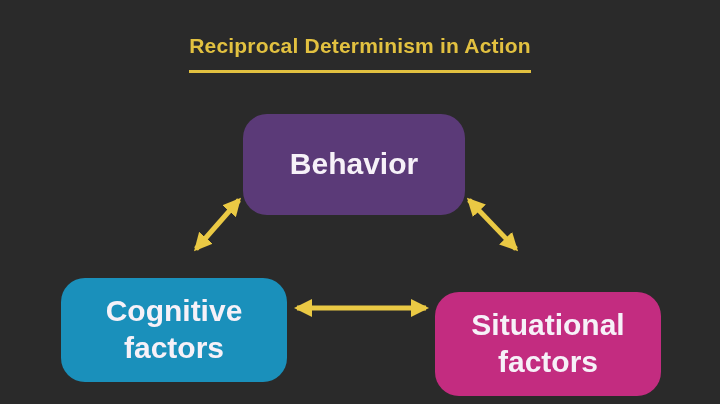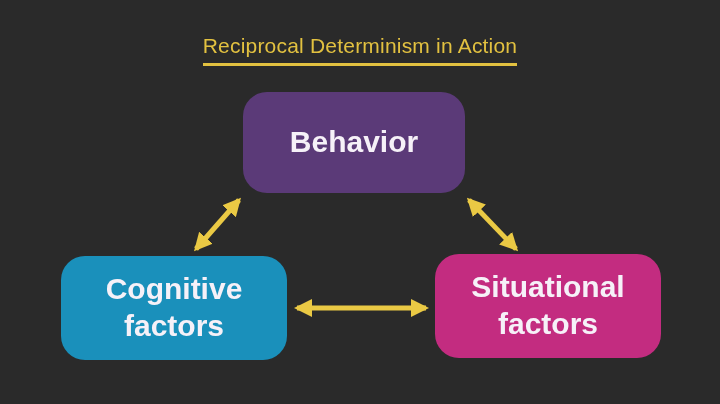--- a/index.html
+++ b/index.html
@@ -19,23 +19,23 @@
     position: absolute;
     top: 34px;
     left: 0;
     width: 100%;
     text-align: center;
   }
   .title {
     display: inline-block;
     color: var(--title-text, #e2c140);
     font-size: 21px;
-    font-weight: normal;
+    font-weight: bold;
     letter-spacing: 0.2px;
-    padding-bottom: 5px;
+    padding-bottom: 12px;
     border-bottom: 3px solid var(--title-text, #e2c140);
   }
   .arrows {
     position: absolute;
     top: 0;
     left: 0;
   }
   .arrow-line {
     stroke: var(--arrow-color, #eac944);
     stroke-width: 5;
@@ -48,35 +48,36 @@
     position: absolute;
     border-radius: 24px;
     display: flex;
     align-items: center;
     justify-content: center;
     text-align: center;
     color: var(--node-text, #f6f1f8);
     font-size: 30px;
     font-weight: bold;
     line-height: 1.23;
+    margin-top: 22px;
   }
   .node-behavior {
     left: 243px; top: 92px;
     width: 222px; height: 101px;
     background: var(--behavior-fill, #5b3a78);
   }
   .node-cognitive {
     left: 61px; top: 256px;
     width: 226px; height: 104px;
     background: var(--cognitive-fill, #1a90bb);
     padding: 8px 30px;
     box-sizing: border-box;
   }
   .node-situational {
-    left: 435px; top: 254px;
+    left: 435px; top: 270px;
     width: 226px; height: 104px;
     background: var(--situational-fill, #c32c80);
     padding: 15px 28px;
     box-sizing: border-box;
   }
 </style>
 </head>
 <body>
 
 <div class="stage">

